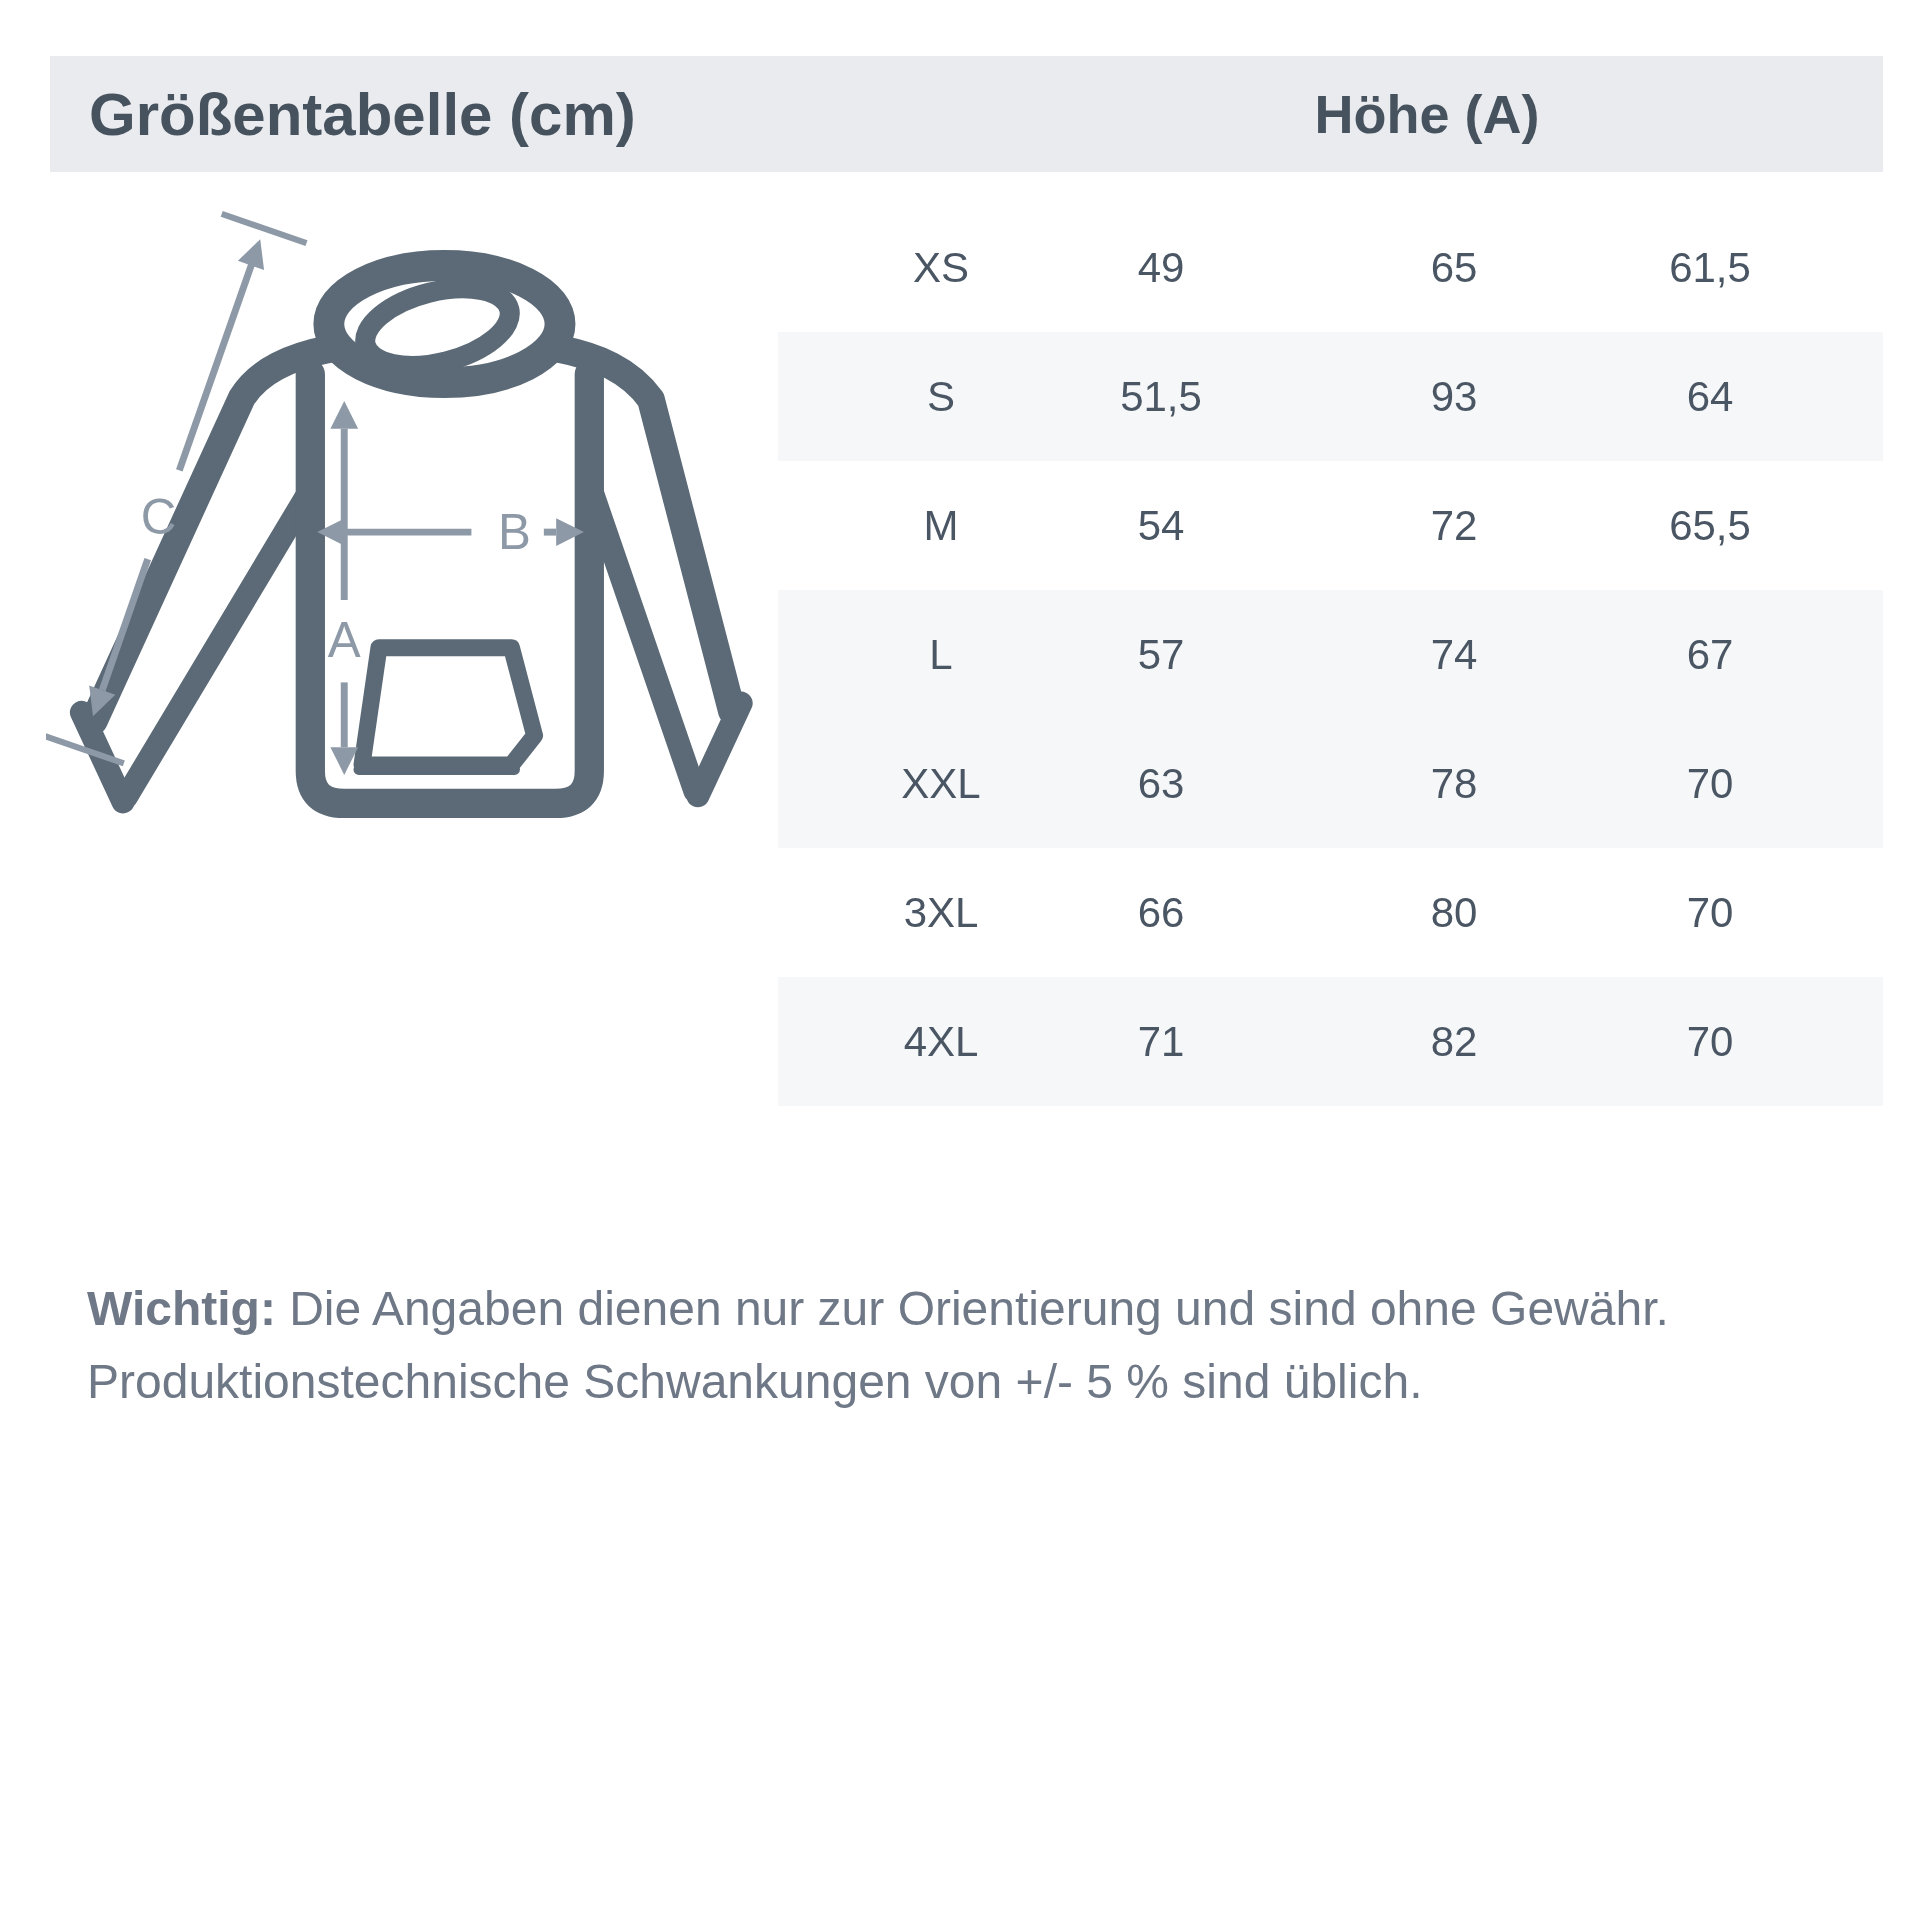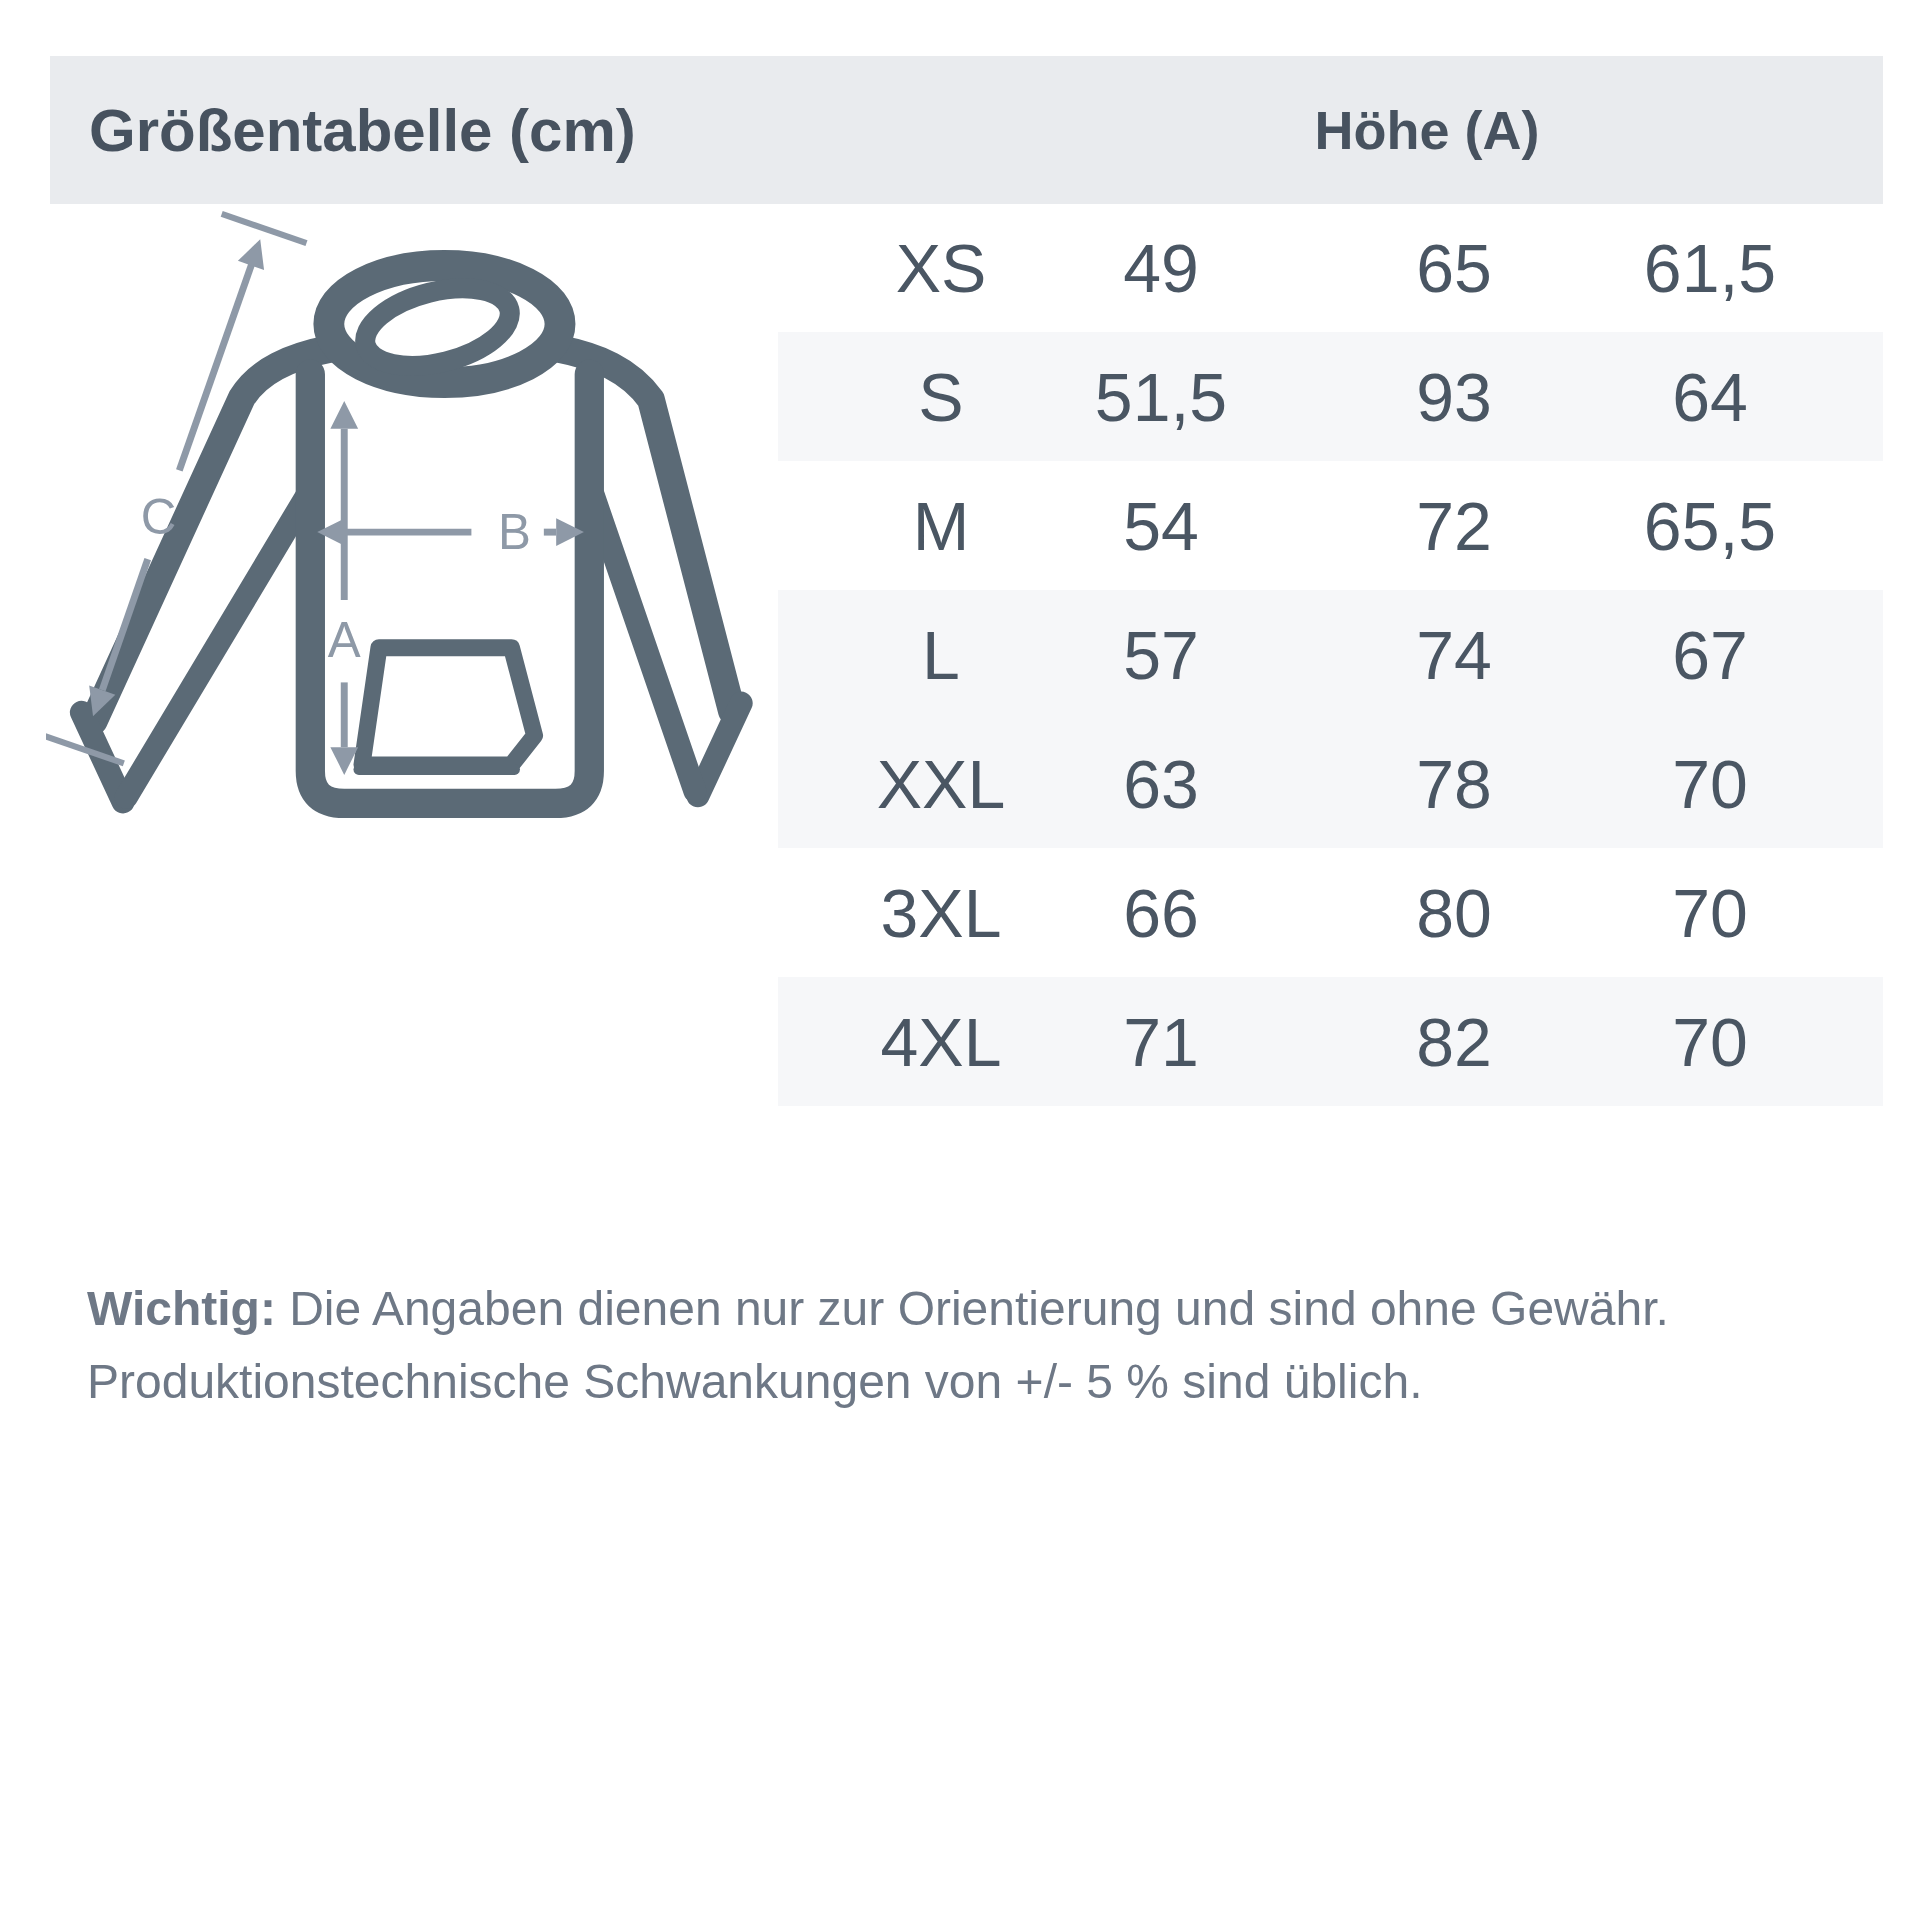--- a/index.html
+++ b/index.html
@@ -3,41 +3,41 @@
 <meta charset="utf-8">
 <style>
   html,body{margin:0;padding:0;background:#ffffff;}
   .page{
     position:relative;width:1926px;height:1926px;overflow:hidden;
     background:#ffffff;font-family:"Liberation Sans", sans-serif;
     color:#4a5663;
   }
   
   .header-bar{
-    position:absolute;left:50px;top:56px;width:1833px;height:148px;
+    position:absolute;left:50px;top:56px;width:1833px;height:116px;
     background:#e9ebee;display:flex;align-items:center;
   }
   .page-title{
     position:absolute;left:39px;top:50%;transform:translateY(-50%);
     font-size:60px;font-weight:bold;color:#47525f;white-space:nowrap;
   }
   .col-header{
     position:absolute;top:50%;transform:translate(-50%,-50%);
     font-size:54px;font-weight:bold;color:#47525f;white-space:nowrap;
   }
   .col-header.c1{left:1098px;}
   .col-header.c2{left:1377px;}
   .col-header.c3{left:1720px;}
   
   .rows{position:absolute;left:778px;top:203px;width:1105px;}
   .row{position:relative;width:1105px;height:129px;background:transparent;}
   .row.striped{background:#f6f7f9;}
   .row span{
     position:absolute;top:50%;transform:translate(-50%,-50%);
-    font-size:68px;color:#4a5663;white-space:nowrap;
+    font-size:42px;color:#4a5663;white-space:nowrap;
   }
   .row span:nth-child(1){left:163px;}
   .row span:nth-child(2){left:383px;}
   .row span:nth-child(3){left:676px;}
   .row span:nth-child(4){left:932px;}
   
   .diagram{position:absolute;left:46px;top:193px;width:709px;height:632px;}
   .diagram svg{display:block;width:100%;height:100%;}
   
   .footer{

